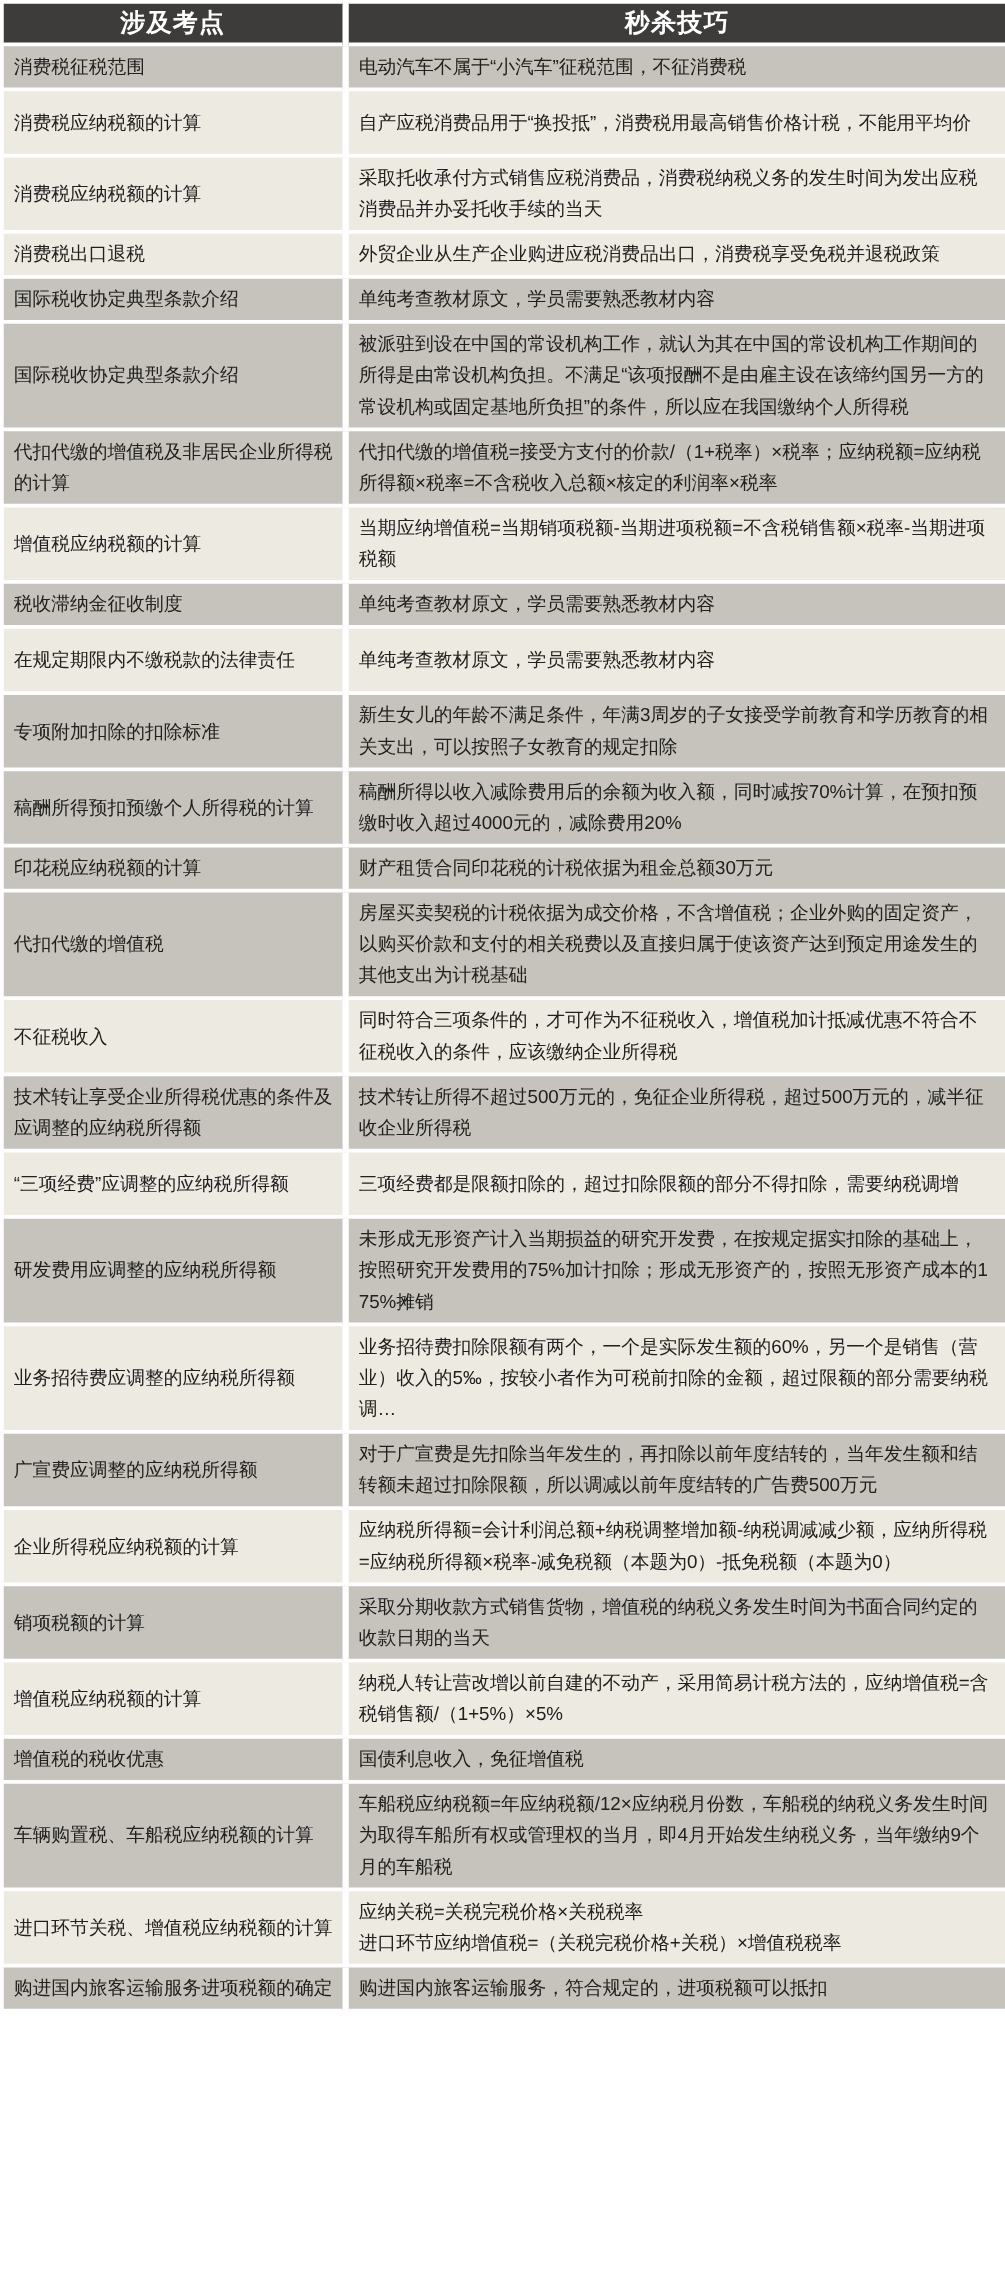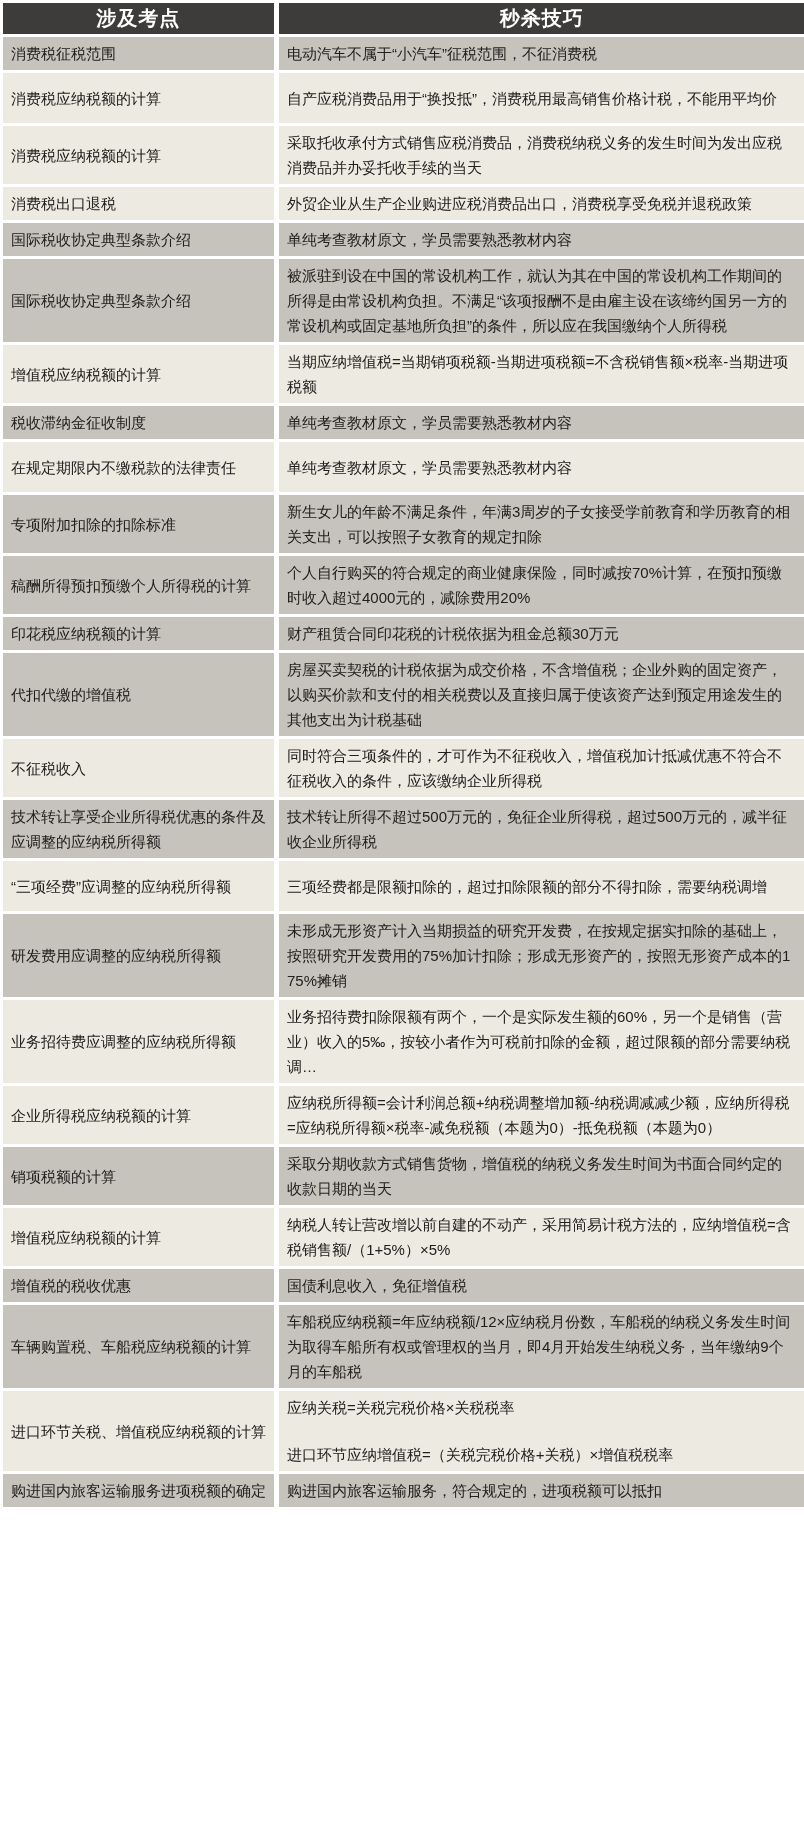--- a/index.html
+++ b/index.html
@@ -40,21 +40,21 @@
     color: var(--body-text, #21201e);
     padding: 4px 8px;
     border: 3px solid var(--divider, #ffffff);
     word-break: break-all;
     overflow-wrap: anywhere;
   }
   td.topic { border-right-width: 5px; }
   tr.shade-gray  td { background: var(--row-gray, #c6c3bc); }
   tr.shade-cream td { background: var(--row-cream, #edeae1); }
   tr.tall td { height: 42px; }
-  td .para-gap { margin-top: 22px; }
+  td .para-gap { }
 </style>
 </head>
 <body>
 
 <div id="page">
   <table class="key-table">
     <colgroup>
       <col class="col-topic">
       <col class="col-tip">
     </colgroup>
@@ -82,39 +82,43 @@
           <td class="tip">外贸企业从生产企业购进应税消费品出口，消费税享受免税并退税政策</td>
         </tr>
         <tr class="shade-gray">
           <td class="topic">国际税收协定典型条款介绍</td>
           <td class="tip">单纯考查教材原文，学员需要熟悉教材内容</td>
         </tr>
         <tr class="shade-gray">
           <td class="topic">国际税收协定典型条款介绍</td>
           <td class="tip">被派驻到设在中国的常设机构工作，就认为其在中国的常设机构工作期间的所得是由常设机构负担。不满足“该项报酬不是由雇主设在该缔约国另一方的常设机构或固定基地所负担”的条件，所以应在我国缴纳个人所得税</td>
         </tr>
+        <tr class="shade-gray">
+          <td class="topic">代扣代缴的增值税及非居民企业所得税的计算</td>
+          <td class="tip">代扣代缴的增值税=接受方支付的价款/（1+税率）×税率；应纳税额=应纳税所得额×税率=不含税收入总额×核定的利润率×税率</td>
+        </tr>
         <tr class="shade-cream">
           <td class="topic">增值税应纳税额的计算</td>
           <td class="tip">当期应纳增值税=当期销项税额-当期进项税额=不含税销售额×税率-当期进项税额</td>
         </tr>
         <tr class="shade-gray">
           <td class="topic">税收滞纳金征收制度</td>
           <td class="tip">单纯考查教材原文，学员需要熟悉教材内容</td>
         </tr>
         <tr class="shade-cream tall">
           <td class="topic">在规定期限内不缴税款的法律责任</td>
           <td class="tip">单纯考查教材原文，学员需要熟悉教材内容</td>
         </tr>
         <tr class="shade-gray">
           <td class="topic">专项附加扣除的扣除标准</td>
           <td class="tip">新生女儿的年龄不满足条件，年满3周岁的子女接受学前教育和学历教育的相关支出，可以按照子女教育的规定扣除</td>
         </tr>
         <tr class="shade-gray">
           <td class="topic">稿酬所得预扣预缴个人所得税的计算</td>
-          <td class="tip">个人自行购买的符合规定的商业健康保险，同时减按70%计算，在预扣预缴时收入超过4000元的，减除费用20%</td>
+          <td class="tip">稿酬所得以收入减除费用后的余额为收入额，同时减按70%计算，在预扣预缴时收入超过4000元的，减除费用20%</td>
         </tr>
         <tr class="shade-gray">
           <td class="topic">印花税应纳税额的计算</td>
           <td class="tip">财产租赁合同印花税的计税依据为租金总额30万元</td>
         </tr>
         <tr class="shade-gray">
           <td class="topic">代扣代缴的增值税</td>
           <td class="tip">房屋买卖契税的计税依据为成交价格，不含增值税；企业外购的固定资产，以购买价款和支付的相关税费以及直接归属于使该资产达到预定用途发生的其他支出为计税基础</td>
         </tr>
         <tr class="shade-cream">
@@ -129,20 +133,24 @@
           <td class="topic">“三项经费”应调整的应纳税所得额</td>
           <td class="tip">三项经费都是限额扣除的，超过扣除限额的部分不得扣除，需要纳税调增</td>
         </tr>
         <tr class="shade-gray">
           <td class="topic">研发费用应调整的应纳税所得额</td>
           <td class="tip">未形成无形资产计入当期损益的研究开发费，在按规定据实扣除的基础上，按照研究开发费用的75%加计扣除；形成无形资产的，按照无形资产成本的175%摊销</td>
         </tr>
         <tr class="shade-cream">
           <td class="topic">业务招待费应调整的应纳税所得额</td>
           <td class="tip">业务招待费扣除限额有两个，一个是实际发生额的60%，另一个是销售（营业）收入的5‰，按较小者作为可税前扣除的金额，超过限额的部分需要纳税调…</td>
+        </tr>
+        <tr class="shade-gray">
+          <td class="topic">广宣费应调整的应纳税所得额</td>
+          <td class="tip">对于广宣费是先扣除当年发生的，再扣除以前年度结转的，当年发生额和结转额未超过扣除限额，所以调减以前年度结转的广告费500万元</td>
         </tr>
         <tr class="shade-cream">
           <td class="topic">企业所得税应纳税额的计算</td>
           <td class="tip">应纳税所得额=会计利润总额+纳税调整增加额-纳税调减减少额，应纳所得税=应纳税所得额×税率-减免税额（本题为0）-抵免税额（本题为0）</td>
         </tr>
         <tr class="shade-gray">
           <td class="topic">销项税额的计算</td>
           <td class="tip">采取分期收款方式销售货物，增值税的纳税义务发生时间为书面合同约定的收款日期的当天</td>
         </tr>
         <tr class="shade-cream">

